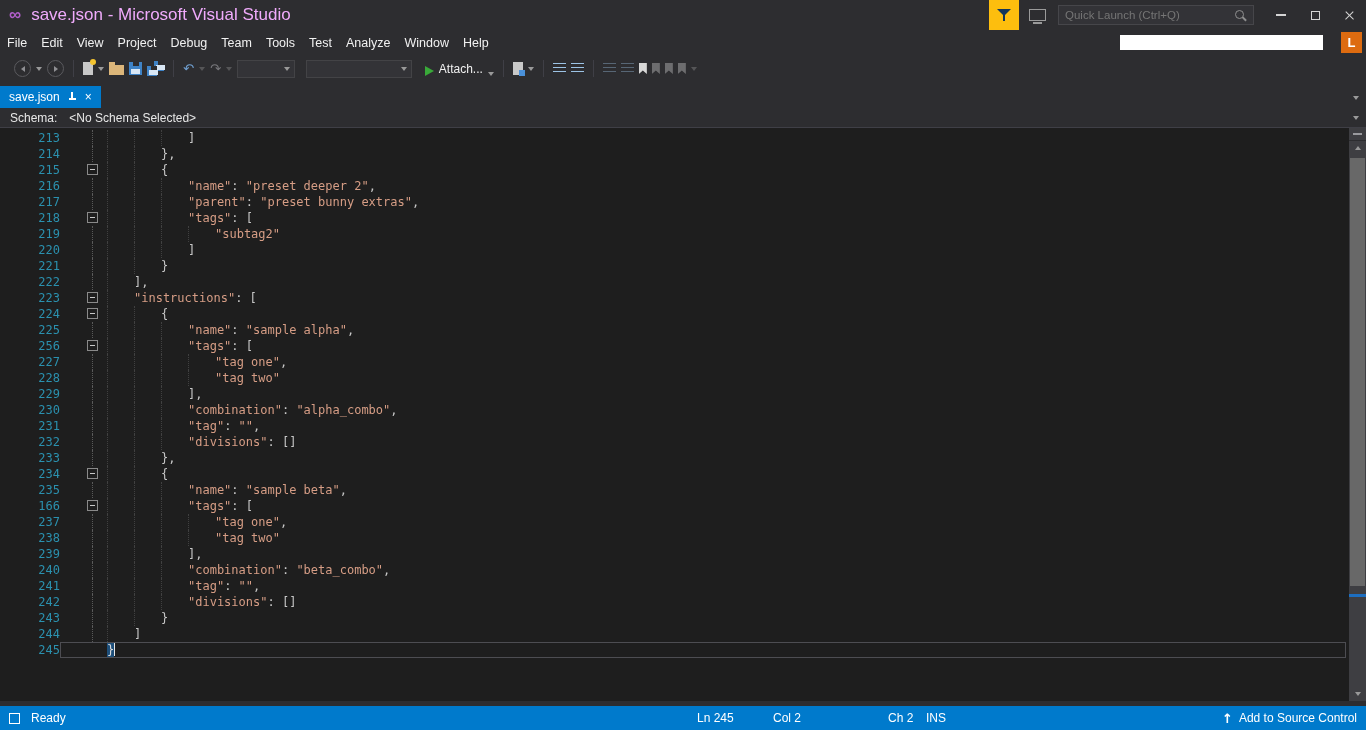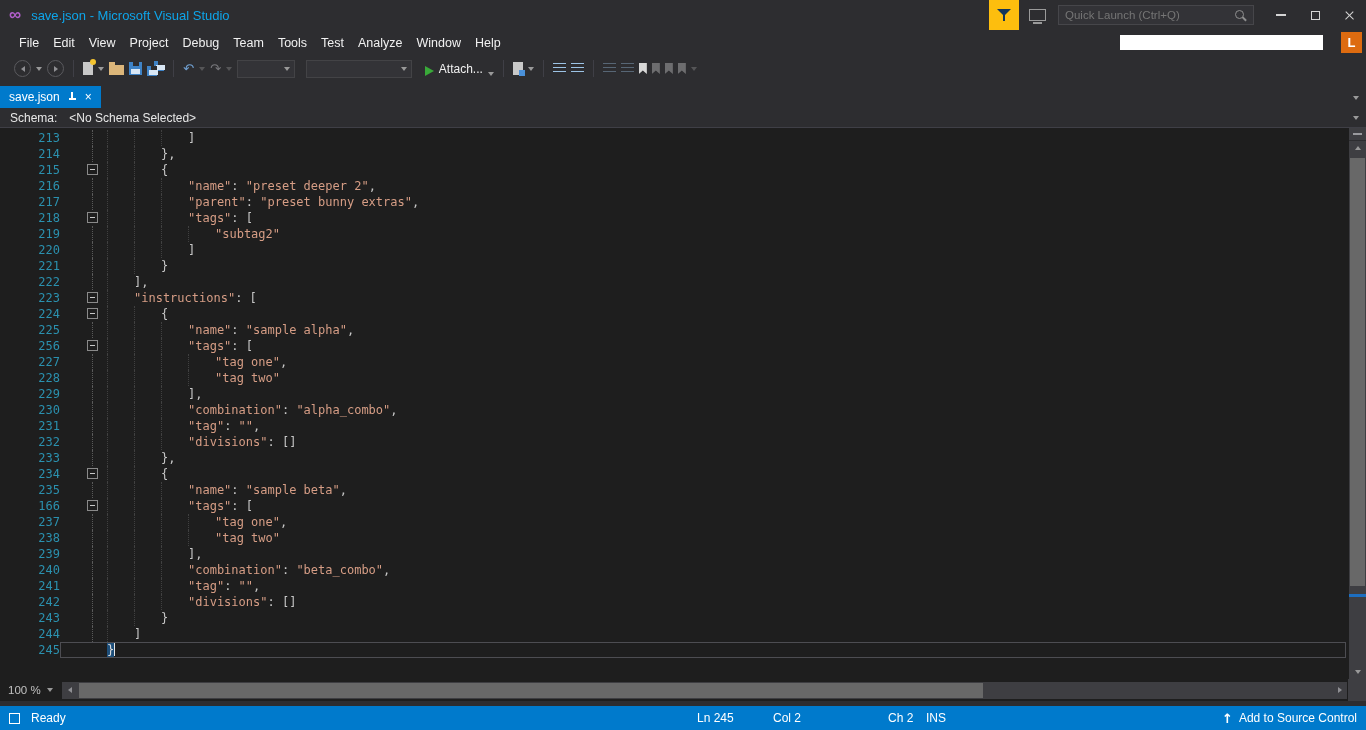--- a/index.html
+++ b/index.html
@@ -7,42 +7,42 @@
     --punc:#c8c8c8; --lnum:#2b91af; --green:#39a939; --yellow:#fdbe0e; --orange:#dd6b10;
   }
   *{box-sizing:border-box;margin:0;padding:0}
   body{width:1366px;height:730px;overflow:hidden;background:var(--chrome);
        font-family:"Liberation Sans",sans-serif;-webkit-font-smoothing:antialiased}
   .vs{width:1366px;height:730px;display:flex;flex-direction:column}
 
   
   .titlebar{height:30px;display:flex;align-items:center;background:var(--chrome);flex:0 0 auto}
   .vs-logo{font-size:17px;font-weight:bold;color:#b05ec9;margin:0 10px 0 9px}
-  .title-text{font-size:13px;color:#0ea5e9}
+  .title-text{font-size:17px;color:#f0abfc}
   .tb-right{margin-left:auto;display:flex;align-items:center;height:30px}
   .feedback-btn{width:30px;height:30px;background:var(--yellow);display:flex;align-items:center;justify-content:center}
   .funnel{position:relative;width:14px;height:13px}
   .funnel::before{content:"";position:absolute;left:0;top:0;border-left:7px solid transparent;border-right:7px solid transparent;border-top:7px solid #13365a}
   .funnel::after{content:"";position:absolute;left:6px;top:6px;width:2px;height:6px;background:#13365a}
   .monitor{width:17px;height:12px;border:1px solid #9a9a9a;position:relative;margin:0 12px 0 10px}
   .monitor::after{content:"";position:absolute;left:3px;bottom:-4px;width:9px;height:2px;background:#9a9a9a}
   .quick-launch{width:196px;height:20px;background:#333337;border:1px solid #46464a;display:flex;align-items:center;margin-right:10px}
   .quick-launch input{flex:1;background:transparent;border:none;outline:none;color:#9a9a9a;font-size:11.5px;padding-left:6px;font-family:"Liberation Sans",sans-serif}
   .mag{position:relative;width:13px;height:13px;margin-right:5px}
   .mag::before{content:"";position:absolute;width:7px;height:7px;border:1.5px solid #8f8f8f;border-radius:50%;left:0;top:1px}
   .mag::after{content:"";position:absolute;width:5px;height:1.5px;background:#8f8f8f;transform:rotate(45deg);left:7px;top:9px}
   .win-btn{width:34px;height:30px;display:flex;align-items:center;justify-content:center}
   .minbar{width:10px;height:1.5px;background:#d4d4d4}
   .maxbox{width:9px;height:9px;border:1px solid #d4d4d4}
   .cross{position:relative;width:11px;height:11px}
   .cross::before,.cross::after{content:"";position:absolute;left:0;top:5px;width:11px;height:1.4px;background:#d4d4d4}
   .cross::before{transform:rotate(45deg)}.cross::after{transform:rotate(-45deg)}
 
   
-  .menubar{height:25px;display:flex;align-items:center;background:var(--chrome);flex:0 0 auto;padding-left:12px}
+  .menubar{height:25px;display:flex;align-items:center;background:var(--chrome);flex:0 0 auto;padding-left:0}
   .menu-item{font-size:12.5px;color:#f1f1f1;padding:3px 7px;cursor:default}
   .menu-input{margin-left:auto;width:203px;height:15px;background:#fff;border:none;outline:none}
   .account-badge{width:21px;height:21px;background:var(--orange);color:#fff;font-weight:bold;font-size:13px;
                  display:flex;align-items:center;justify-content:center;margin:0 4px 0 18px}
 
   
   .toolbar{height:27px;display:flex;align-items:center;background:var(--chrome);flex:0 0 auto;padding-left:14px;gap:5px}
   .tsep{width:1px;height:17px;background:#3f3f46;margin:0 4px}
   .nav-circle{width:17px;height:17px;border-radius:50%;border:1px solid #5a5a5e;display:flex;align-items:center;justify-content:center}
   .tri{width:0;height:0}
@@ -289,38 +289,20 @@
           <span class="tri tri-up"></span>
         </div>
       <div class="vs-thumb"></div>
       <div class="vs-marker"></div>
       <div class="vs-arrow vs-bottom">
           <span class="tri tri-down"></span>
         </div>
     </div>
   </div>
 
-  <div class="bottombar">
-    <div class="zoom">
-      <span>100 %</span>
-      <span class="tri tri-down"></span>
-    </div>
-    <div class="hscroll">
-      <span class="hs-arrow">
-          <span class="tri tri-left"></span>
-        </span>
-      <div class="hs-track">
-          <div class="hs-thumb"></div>
-        </div>
-      <span class="hs-arrow">
-          <span class="tri tri-right"></span>
-        </span>
-    </div>
-    <div class="hs-corner"></div>
-  </div>
 
   <div class="filler"></div>
 
   <div class="statusbar">
     <span class="tasks-icon"></span>
     <span class="st-ready">Ready</span>
     <span class="st-abs st-ln">Ln 245</span>
     <span class="st-abs st-col">Col 2</span>
     <span class="st-abs st-ch">Ch 2</span>
     <span class="st-abs st-ins">INS</span>

